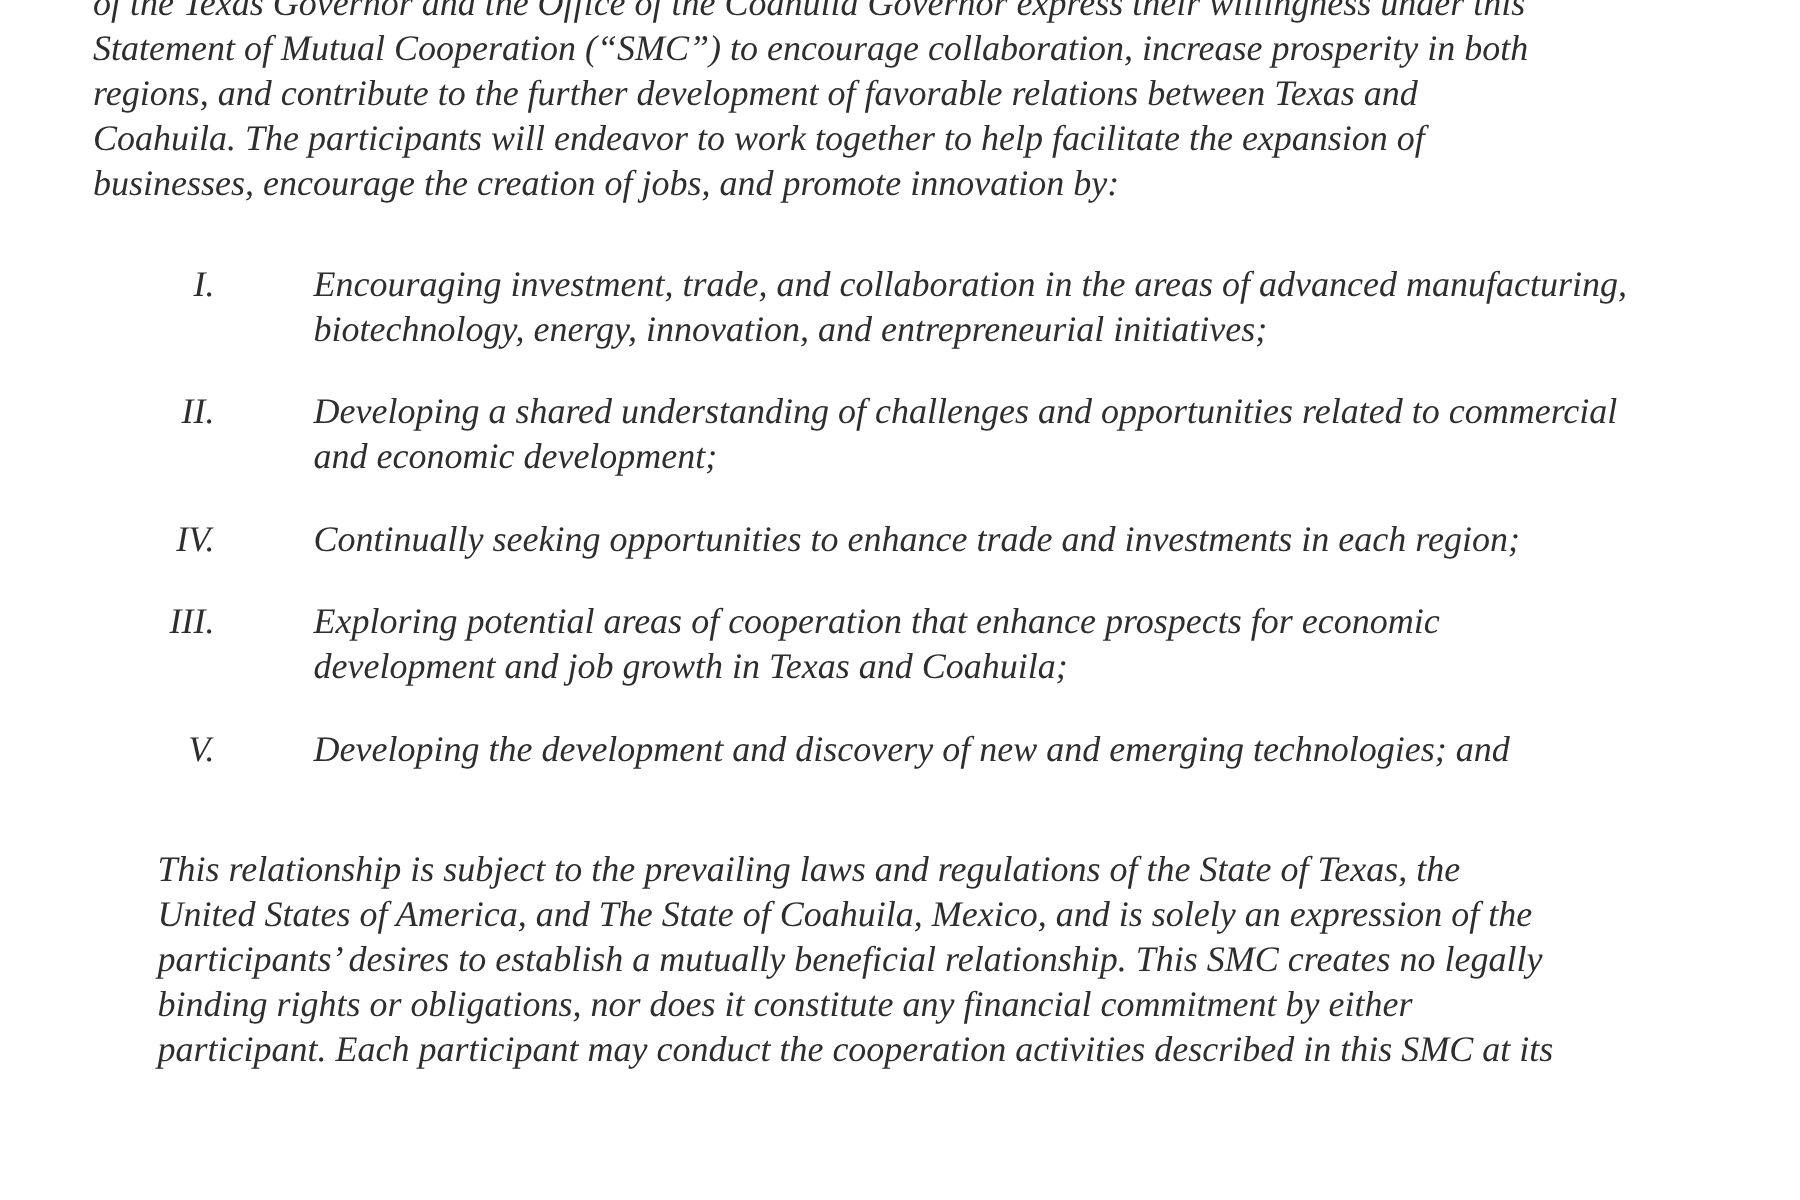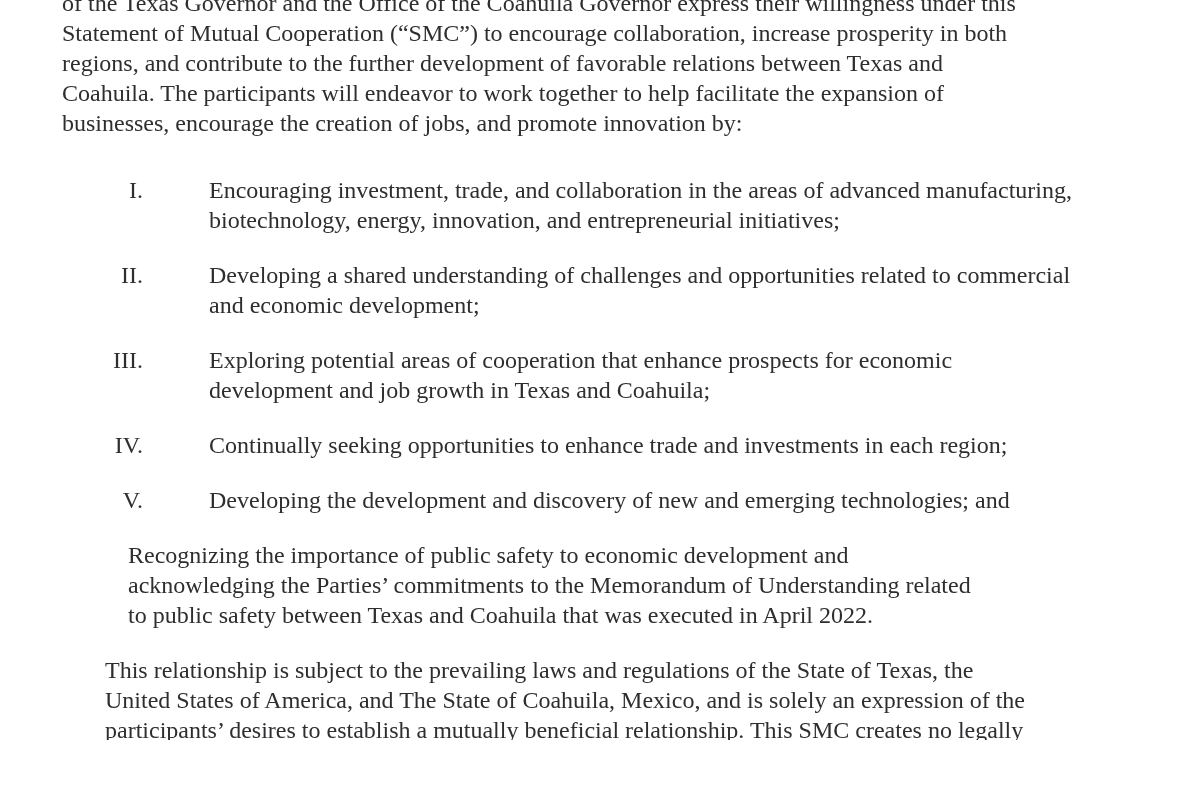--- a/index.html
+++ b/index.html
@@ -10,20 +10,21 @@
     background: #ffffff;
     color: #2e2e30;
     font-family: "Liberation Serif", serif;
   }
   .page {
     width: 1200px;
     height: 740px;
     overflow: hidden;
     padding: 0 15px 0 62px;
     box-sizing: border-box;
+    font-style: italic;
   }
   .para {
     font-size: 24px;
     line-height: 30px;
     white-space: pre-line;
     margin: 0;
   }
   .para-first {
     margin-top: -12px; 
   }
@@ -71,39 +72,36 @@
 biotechnology, energy, innovation, and entrepreneurial initiatives;</div>
     </li>
 
     <li class="roman-item">
       <span class="roman-numeral">II.</span>
       <div class="roman-text">Developing a shared understanding of challenges and opportunities related to commercial
 and economic development;</div>
     </li>
 
     <li class="roman-item">
+      <span class="roman-numeral">IV.</span>
+      <div class="roman-text">Continually seeking opportunities to enhance trade and investments in each region;</div>
+    </li>
+
+    <li class="roman-item">
       <span class="roman-numeral">III.</span>
       <div class="roman-text">Exploring potential areas of cooperation that enhance prospects for economic
 development and job growth in Texas and Coahuila;</div>
-    </li>
-
-    <li class="roman-item">
-      <span class="roman-numeral">IV.</span>
-      <div class="roman-text">Continually seeking opportunities to enhance trade and investments in each region;</div>
     </li>
 
     <li class="roman-item">
       <span class="roman-numeral">V.</span>
       <div class="roman-text">Developing the development and discovery of new and emerging technologies; and</div>
     </li>
 
     <li class="roman-item">
-      <div class="roman-text">Recognizing the importance of public safety to economic development and
-acknowledging the Parties’ commitments to the Memorandum of Understanding related
-to public safety between Texas and Coahuila that was executed in April 2022.</div>
     </li>
 
   </ol>
 
   <p class="para para-closing">This relationship is subject to the prevailing laws and regulations of the State of Texas, the
 United States of America, and The State of Coahuila, Mexico, and is solely an expression of the
 participants’ desires to establish a mutually beneficial relationship. This SMC creates no legally
 binding rights or obligations, nor does it constitute any financial commitment by either
 participant. Each participant may conduct the cooperation activities described in this SMC at its</p>
 

